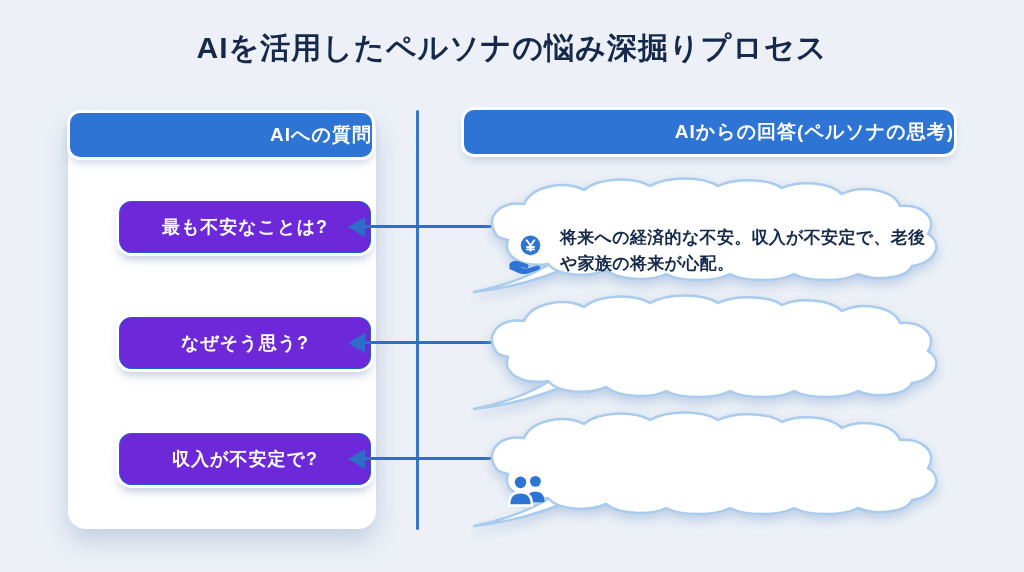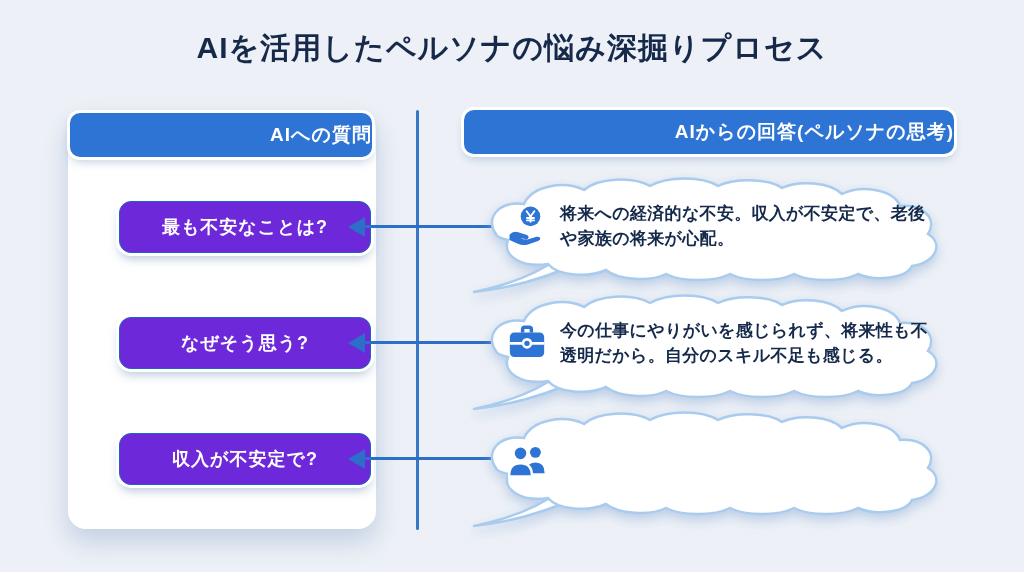--- a/index.html
+++ b/index.html
@@ -63,21 +63,21 @@
   }
 
   .answer-bubble { position:absolute; left:460px; width:502px; height:118px; }
   .ab1 { top:176px; } .ab2 { top:293px; } .ab3 { top:410px; }
   .answer-bubble svg.cloud {
     position:absolute; left:0; top:0;
     filter:drop-shadow(0 5px 6px rgba(145,175,215,0.55));
   }
   .bubble-content {
     position:absolute; left:46px; top:0; height:100px; width:430px;
-    display:flex; align-items:center; gap:12px;
+    display:flex; align-items:flex-end; gap:12px;
   }
   .bubble-icon { width:42px; height:42px; flex:0 0 42px; }
   .bubble-text {
     width:374px; font-size:17px; font-weight:bold;
     color:#15294b; line-height:1.5; letter-spacing:0.3px;
   }
 </style>
 </head>
 <body>
 
@@ -152,31 +152,20 @@
   <div class="answer-bubble ab2">
     <svg class="cloud" width="502" height="118" viewBox="0 0 502 118">
       <path d="M 90 88 C 70 100, 45 110, 14 116 C 52 112, 82 102, 102 94 Z" fill="#ffffff" stroke="#a9cbee" stroke-width="2.5" stroke-linejoin="round"></path>
       <path d="M 36 58 C 24 42, 40 24, 64 28 C 72 10, 104 4, 124 14 C 138 2, 172 0, 190 10
                C 208 0, 242 0, 258 10 C 274 2, 308 2, 322 12 C 338 4, 370 6, 382 18
                C 402 8, 434 14, 440 30 C 462 28, 478 42, 468 58 C 484 68, 476 86, 452 90
                C 446 102, 416 106, 398 98 C 382 106, 350 106, 334 98 C 318 106, 286 106, 270 98
                C 254 106, 222 106, 206 98 C 190 106, 158 104, 146 94 C 128 102, 98 100, 88 88
                C 62 92, 42 80, 48 64 C 40 62, 36 60, 36 58 Z" fill="#ffffff" stroke="#a9cbee" stroke-width="2.5"></path>
     </svg>
-    <div class="bubble-content">
-      <span class="bubble-icon">
-        <svg viewBox="0 0 24 24" width="42" height="42">
-          <path d="M9.5 6 V4.2 Q9.5 3 10.7 3 H13.3 Q14.5 3 14.5 4.2 V6" fill="none" stroke="#2d74d4" stroke-width="2"></path>
-          <rect x="2.2" y="6" width="19.6" height="14" rx="2.6" fill="#2d74d4"></rect>
-          <line x1="2.2" y1="12.2" x2="21.8" y2="12.2" stroke="#ffffff" stroke-width="1.5"></line>
-          <circle cx="12" cy="12.2" r="2.3" fill="#2d74d4" stroke="#ffffff" stroke-width="1.5"></circle>
-        </svg>
-      </span>
-      <div class="bubble-text">今の仕事にやりがいを感じられず、将来性も不透明だから。自分のスキル不足も感じる。</div>
-    </div>
   </div>
 
   <div class="answer-bubble ab3">
     <svg class="cloud" width="502" height="118" viewBox="0 0 502 118">
       <path d="M 90 88 C 70 100, 45 110, 14 116 C 52 112, 82 102, 102 94 Z" fill="#ffffff" stroke="#a9cbee" stroke-width="2.5" stroke-linejoin="round"></path>
       <path d="M 36 58 C 24 42, 40 24, 64 28 C 72 10, 104 4, 124 14 C 138 2, 172 0, 190 10
                C 208 0, 242 0, 258 10 C 274 2, 308 2, 322 12 C 338 4, 370 6, 382 18
                C 402 8, 434 14, 440 30 C 462 28, 478 42, 468 58 C 484 68, 476 86, 452 90
                C 446 102, 416 106, 398 98 C 382 106, 350 106, 334 98 C 318 106, 286 106, 270 98
                C 254 106, 222 106, 206 98 C 190 106, 158 104, 146 94 C 128 102, 98 100, 88 88

